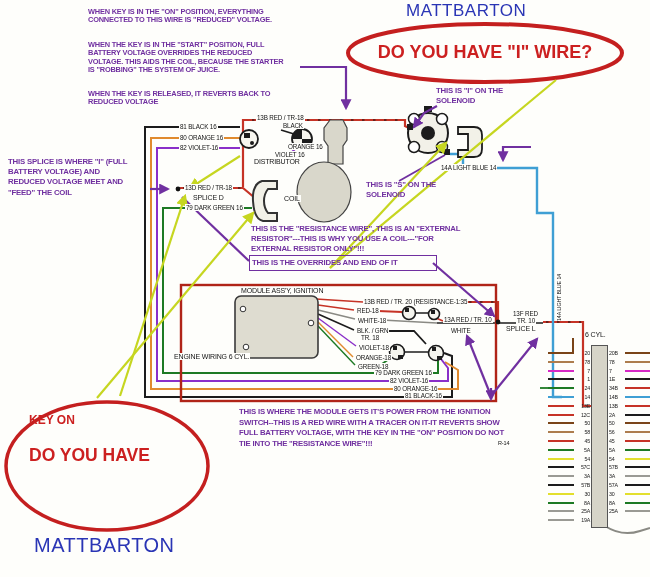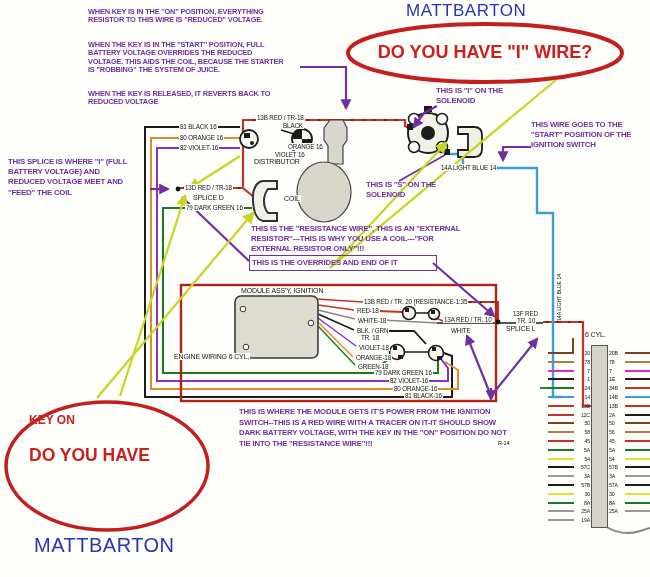--- a/index.html
+++ b/index.html
@@ -308,31 +308,30 @@
       <span class="pw" style="background:#9a9a94"></span>
     </div>
   <div class="pinrow" style="top:517.2px">
       <span class="pw" style="background:#9a9a94"></span>
       <span class="pl">19A</span>
       <span class="gapb"></span>
       <span class="pl r"></span>
       <span class="pw" style="background:transparent"></span>
     </div>
 
-  <div class="abs ann" style="left:88px;top:8px;width:200px">WHEN KEY IS IN THE "ON" POSITION, EVERYTHING RESISTOR TO THIS WIRE IS "REDUCED" VOLTAGE.</div>
+  <div class="abs ann" style="left:88px;top:8px;width:200px">WHEN KEY IS IN THE "ON" POSITION, EVERYTHING CONNECTED TO THIS WIRE IS "REDUCED" VOLTAGE.</div>
   <div class="abs ann" style="left:88px;top:41px;width:200px">WHEN THE KEY IS IN THE "START" POSITION, FULL BATTERY VOLTAGE OVERRIDES THE REDUCED VOLTAGE. THIS AIDS THE COIL, BECAUSE THE STARTER IS "ROBBING" THE SYSTEM OF JUICE.</div>
   <div class="abs ann" style="left:88px;top:90px;width:200px">WHEN THE KEY IS RELEASED, IT REVERTS BACK TO REDUCED VOLTAGE</div>
   <div class="abs ann2" style="left:436px;top:86px;width:82px">THIS IS "I" ON THE SOLENOID</div>
   <div class="abs ann2" style="left:366px;top:180px;width:88px">THIS IS "S" ON THE SOLENOID</div>
-  <div class="abs ann2" style="left:531px;top:120px;width:112px">THIS WIRE GOES TO THE "START" POSIITION OF THE IGNITION SWITCH</div>
   <div class="abs ann2" style="left:8px;top:157px;width:122px">THIS SPLICE IS WHERE "I" (FULL BATTERY VOLTAGE) AND REDUCED VOLTAGE MEET AND "FEED" THE COIL</div>
   <div class="abs ann2" style="left:251px;top:224px;width:214px">THIS IS THE "RESISTANCE WIRE", THIS IS AN "EXTERNAL RESISTOR"---THIS IS WHY YOU USE A COIL---"FOR EXTERNAL RESISTOR ONLY"!!!</div>
   <div class="bebox"></div>
   <div class="abs ann2" style="left:252px;top:257px;width:182px;line-height:11px">THIS IS THE OVERRIDES AND END OF IT</div>
-  <div class="abs ann2" style="left:239px;top:407px;width:274px;line-height:10.6px">THIS IS WHERE THE MODULE GETS IT'S POWER FROM THE IGNITION SWITCH--THIS IS A RED WIRE WITH A TRACER ON IT-IT SHOULD SHOW DARK BATTERY VOLTAGE, WITH THE KEY IN THE "ON" POSITION DO NOT TIE INTO THE "RESISTANCE WIRE"!!!</div>
+  <div class="abs ann2" style="left:239px;top:407px;width:274px;line-height:10.6px">THIS IS WHERE THE MODULE GETS IT'S POWER FROM THE IGNITION SWITCH--THIS IS A RED WIRE WITH A TRACER ON IT-IT REVERTS SHOW FULL BATTERY VOLTAGE, WITH THE KEY IN THE "ON" POSITION DO NOT TIE INTO THE "RESISTANCE WIRE"!!!</div>
 
   <div class="abs watermark" style="left:406px;top:1px;font-size:17px;letter-spacing:0.5px">MATTBARTON</div>
   <div class="abs watermark" style="left:34px;top:534px;font-size:20px;letter-spacing:0.5px">MATTBARTON</div>
   <div class="abs redtxt" style="left:352px;top:42px;width:266px;text-align:center;font-size:18px">DO YOU HAVE "I" WIRE?</div>
   <div class="abs redtxt" style="left:29px;top:413px;font-size:12px">KEY ON</div>
   <div class="abs redtxt" style="left:29px;top:445px;font-size:17.5px">DO YOU HAVE</div>
 
   <div class="wl" style="left:179px;top:123px">81 BLACK 16</div>
   <div class="wl" style="left:179px;top:134px">80 ORANGE 16</div>
   <div class="wl" style="left:179px;top:144px">82 VIOLET-16</div>

